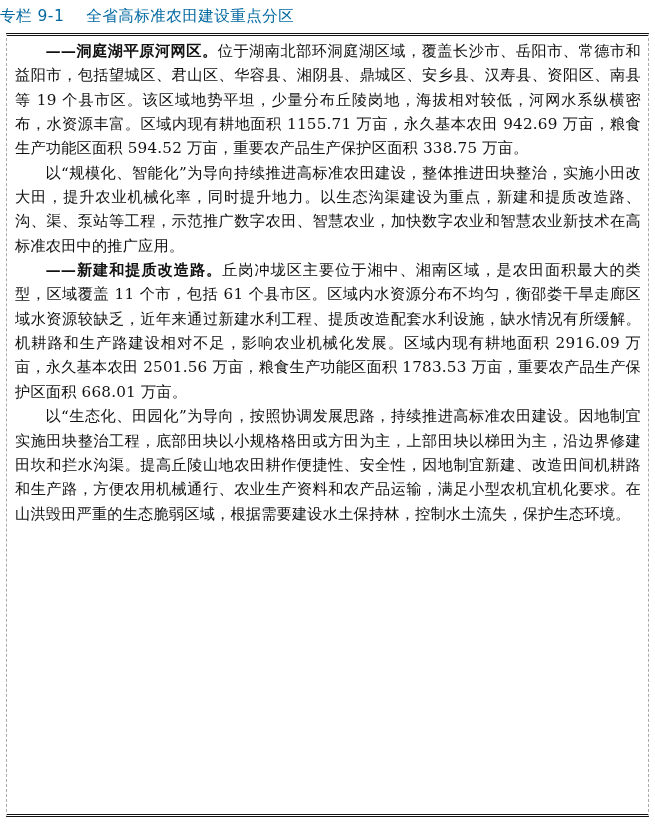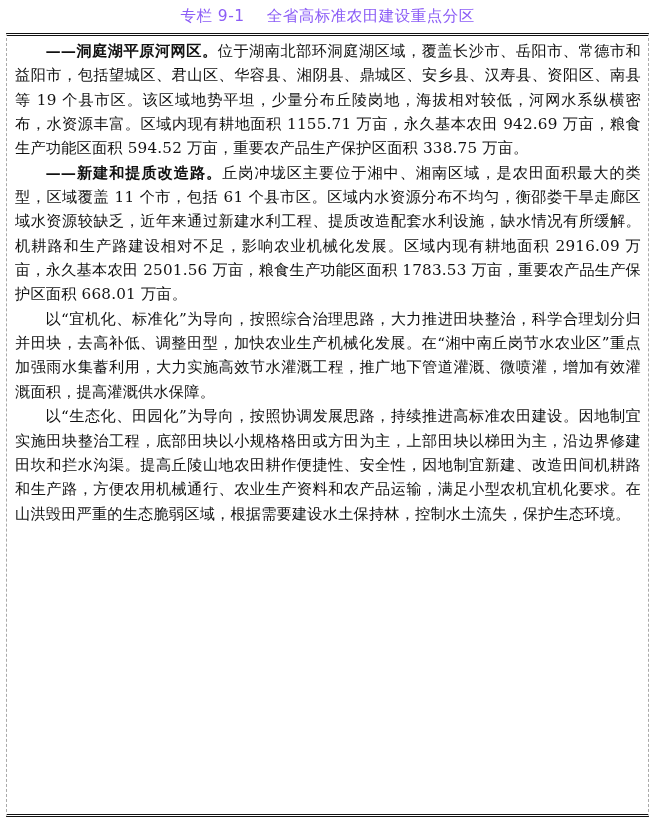--- a/index.html
+++ b/index.html
@@ -17,25 +17,25 @@
   .page {
     position: relative;
     width: 655px;
     height: 831px;
   }
   .title {
     position: absolute;
     top: 6px;
     left: 0;
     width: 655px;
-    text-align: center;
+    text-align: left;
     font-family: "DejaVu Sans", "Liberation Sans", sans-serif;
     font-size: 15.5px;
     letter-spacing: 0.5px;
-    color: #8b5cf6;
+    color: #0369a1;
   }
   .title .num {
     margin-right: 22px;
   }
   .box {
     position: absolute;
     top: 33px;
     left: 6px;
     width: 643px;
     height: 784px;
@@ -66,20 +66,20 @@
 <body>
 
 <div class="page">
   <div class="title">
     <span class="num">专栏 9-1</span><span>全省高标准农田建设重点分区</span>
   </div>
 
   <div class="box">
 
     <p class="para head"><span class="heading">——洞庭湖平原河网区。</span><span>位于湖南北部环洞庭湖区域，覆盖长沙市、岳阳市、常德市和益阳市，包括望城区、君山区、华容县、湘阴县、鼎城区、安乡县、汉寿县、资阳区、南县等 19 个县市区。该区域地势平坦，少量分布丘陵岗地，海拔相对较低，河网水系纵横密布，水资源丰富。区域内现有耕地面积 1155.71 万亩，永久基本农田 942.69 万亩，粮食生产功能区面积 594.52 万亩，重要农产品生产保护区面积 338.75 万亩。</span></p>
+    <p class="para muted-first"><span>以“规模化、智能化”为导向持续推进高标准农田建设，整体推进田块整治，实施小田改大田，提升农业机械化率，同时提升地力。以生态沟渠建设为重点，新建和提质改造路、沟、渠、泵站等工程，示范推广数字农田、智慧农业，加快数字农业和智慧农业新技术在高标准农田中的推广应用。</span></p>
 
     <p class="para head"><span class="heading">——新建和提质改造路。</span><span>丘岗冲垅区主要位于湘中、湘南区域，是农田面积最大的类型，区域覆盖 11 个市，包括 61 个县市区。区域内水资源分布不均匀，衡邵娄干旱走廊区域水资源较缺乏，近年来通过新建水利工程、提质改造配套水利设施，缺水情况有所缓解。机耕路和生产路建设相对不足，影响农业机械化发展。区域内现有耕地面积 2916.09 万亩，永久基本农田 2501.56 万亩，粮食生产功能区面积 1783.53 万亩，重要农产品生产保护区面积 668.01 万亩。</span></p>
-    <p class="para"><span>以“宜机化、标准化”为导向，按照综合治理思路，大力推进田块整治，科学合理划分归并田块，去高补低、调整田型，加快农业生产机械化发展。在“湘中南丘岗节水农业区”重点加强雨水集蓄利用，大力实施高效节水灌溉工程，推广地下管道灌溉、微喷灌，增加有效灌溉面积，提高灌溉供水保障。</span></p>
 
     <p class="para"><span>以“生态化、田园化”为导向，按照协调发展思路，持续推进高标准农田建设。因地制宜实施田块整治工程，底部田块以小规格格田或方田为主，上部田块以梯田为主，沿边界修建田坎和拦水沟渠。提高丘陵山地农田耕作便捷性、安全性，因地制宜新建、改造田间机耕路和生产路，方便农用机械通行、农业生产资料和农产品运输，满足小型农机宜机化要求。在山洪毁田严重的生态脆弱区域，根据需要建设水土保持林，控制水土流失，保护生态环境。</span></p>
 
   </div>
 </div>
 
 </body></html>

